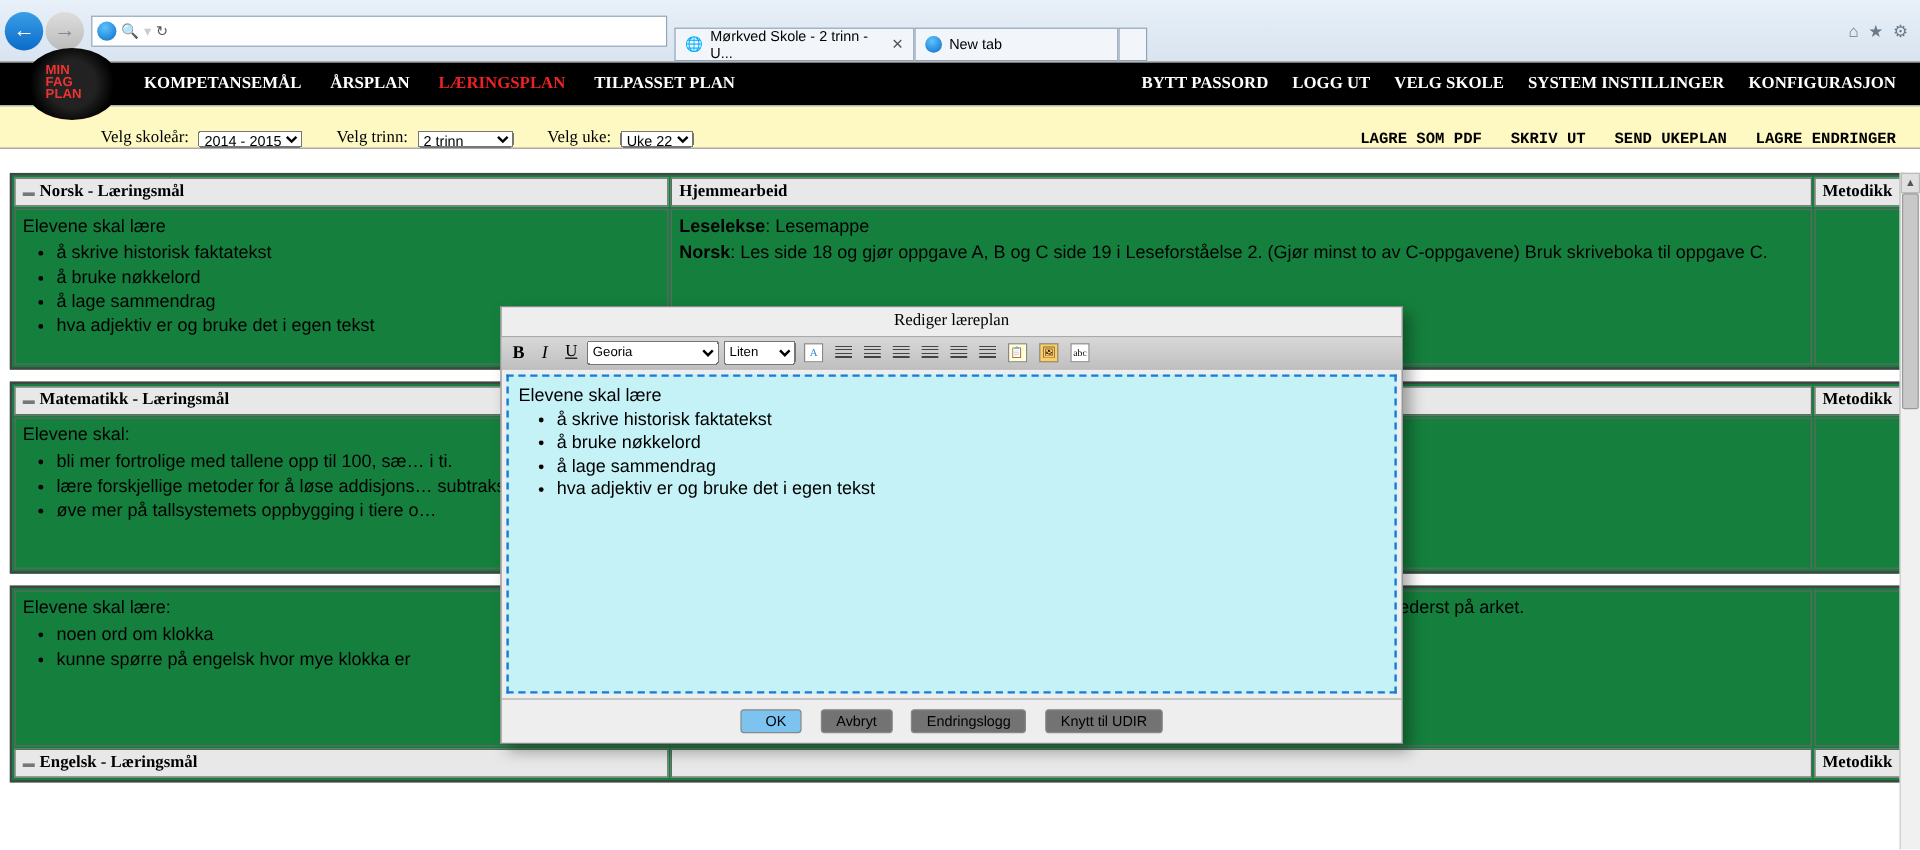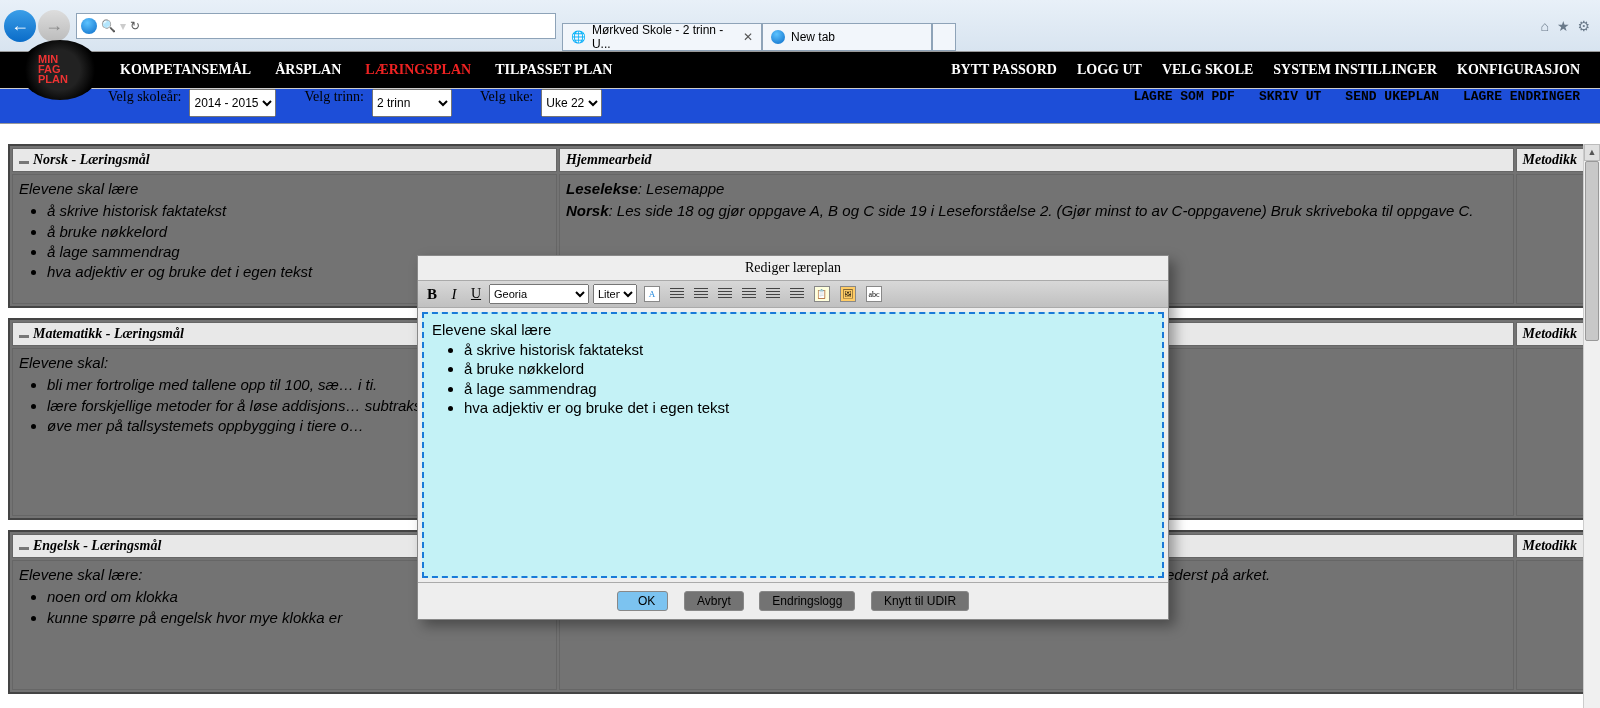--- a/index.html
+++ b/index.html
@@ -29,29 +29,29 @@
   
   .topbar { background:#000; color:#fff; display:flex; align-items:center; padding:0 20px; height:36px; font-family: Georgia, serif; font-weight:bold; font-size:14px; }
   .logo { width:80px; height:60px; margin:-12px 20px -12px 0; background: radial-gradient(circle, #222 40%, #000 70%); border-radius:50%; position:relative; }
   .logo::after { content:"MIN\A FAG\A PLAN"; white-space:pre; color:#e33; font-size:11px; position:absolute; top:14px; left:18px; font-family:Arial; font-weight:bold; line-height:10px; }
   .nav-links { display:flex; gap:24px; }
   .nav-link { color:#fff; cursor:pointer; }
   .nav-link.active { color:#e22; }
   .nav-right { margin-left:auto; display:flex; gap:20px; }
 
   
-  .subbar { background:#1d4ed8; border-top:1px solid #ccc; border-bottom:1px solid #999; height:36px; display:flex; align-items:flex-start; padding:0 20px 0 108px; font-family: Georgia, serif; font-size:14px; gap:8px; }
+  .subbar { background:#fef9c3; border-top:1px solid #ccc; border-bottom:1px solid #999; height:36px; display:flex; align-items:flex-end; padding:0 20px 0 84px; font-family: Georgia, serif; font-size:14px; gap:8px; }
   .subbar label { font-size:14px; }
-  .subbar select { font-size:12px; height:28px; }
+  .subbar select { font-size:12px; height:14px; }
   .subbar .right-actions { margin-left:auto; display:flex; gap:24px; font-weight:bold; font-size:13px; }
   .subbar .right-actions span { cursor:pointer;font-family:Liberation Mono, monospace; }
 
   
   .content { position:absolute; left:8px; right:12px; top:144px; bottom:0; overflow:hidden; }
-  .section-table { width:100%; border:2px solid #444; margin-bottom:10px; background:#737373;font-style:italic; }
+  .section-table { width:100%; border:2px solid #444; margin-bottom:10px; background:#15803d; }
   .section-table th { background:#e8e8e8; text-align:left; padding:3px 6px; font-family: Georgia, serif; font-weight:bold; font-size:14px; border:1px solid #666; }
   .section-table th .dash { color:#777; font-size:10px; margin-right:4px; }
   .section-table td { vertical-align:top; padding:4px 6px; border:1px solid #666; font-size:15px; line-height:1.35; }
   .section-table td ul { padding-left:28px; list-style-type: disc; }
   .section-table td p { margin-bottom:2px; }
   .col-left { width:545px; }
   .col-metodikk { width:60px; }
 
   
   .scrollbar { position:absolute; right:0; top:144px; bottom:0; width:17px; background:#f0f0f0; border-left:1px solid #ccc; }
@@ -180,70 +180,70 @@
     </table>
 
   <table class="section-table">
     <tbody>
         <tr>
       <th class="col-left"><span class="dash">▬</span><span>Matematikk - Læringsmål</span></th>
       <th></th>
       <th class="col-metodikk">Metodikk</th>
     </tr>
     <tr>
-      <td style="height:168px">
+      <td style="height:126px">
         <p>Elevene skal:</p>
         <ul>
           <li>bli mer fortrolige med tallene opp til 100, sæ… i ti.</li>
           <li>lære forskjellige metoder for å løse addisjons… subtraksjonsoppgaver.</li>
           <li>øve mer på tallsystemets oppbygging i tiere o…</li>
         </ul>
       </td>
       <td></td>
       <td></td>
     </tr>
   </tbody>
     </table>
 
   <table class="section-table">
     <tbody>
         <tr>
-      <th class="col-left"><span class="dash">▬</span><span>Engelsk - Læringsmål</span></th>
-      <th></th>
-      <th class="col-metodikk">Metodikk</th>
-    </tr>
-    <tr>
       <td style="height:130px">
         <p>Elevene skal lære:</p>
         <ul>
           <li>noen ord om klokka</li>
           <li>kunne spørre på engelsk hvor mye klokka er</li>
         </ul>
       </td>
       <td><span style="padding-left:600px">ederst på arket.</span></td>
       <td></td>
     </tr>
+    <tr>
+      <th class="col-left"><span class="dash">▬</span><span>Engelsk - Læringsmål</span></th>
+      <th></th>
+      <th class="col-metodikk">Metodikk</th>
+    </tr>
   </tbody>
     </table>
 
 </div>
 
 <div class="scrollbar">
   <div class="arrow">▲</div>
   <div class="thumb"></div>
 </div>
 
 <div class="modal">
   <div class="title">Rediger læreplan</div>
   <div class="toolbar">
     <span class="tbtn bold">B</span>
     <span class="tbtn italic">I</span>
     <span class="tbtn underline">U</span>
-    <select style="width:100px"><option>Georia</option></select>
-    <select style="width:44px"><option>Liten</option></select>
+    <select style="width:110px"><option>Georia</option></select>
+    <select style="width:60px"><option>Liten</option></select>
     <span class="tbtn">
         <span class="tbicon" style="color:#28d">A</span>
       </span>
     <span class="tbtn">
         <span class="align-ico"></span>
       </span>
     <span class="tbtn">
         <span class="align-ico"></span>
       </span>
     <span class="tbtn">

